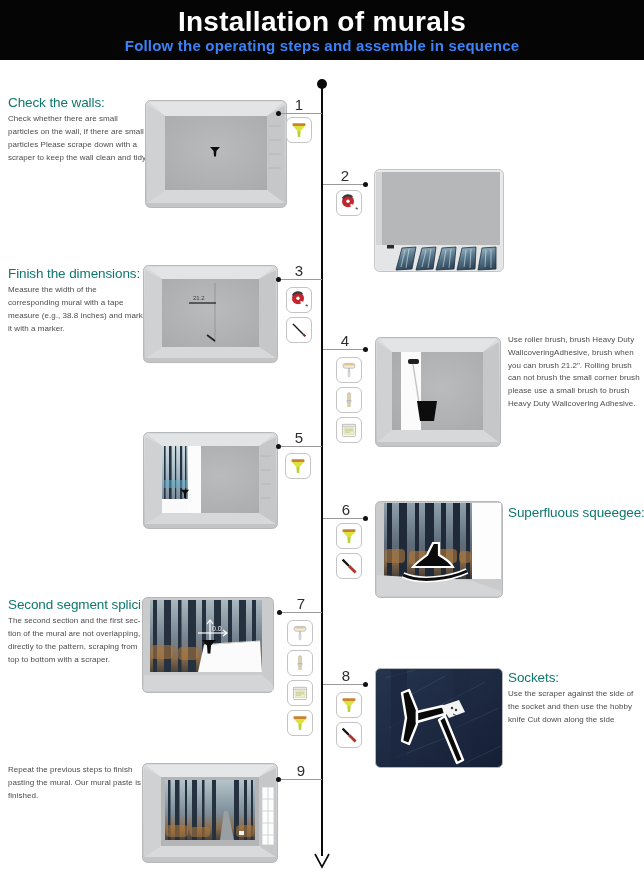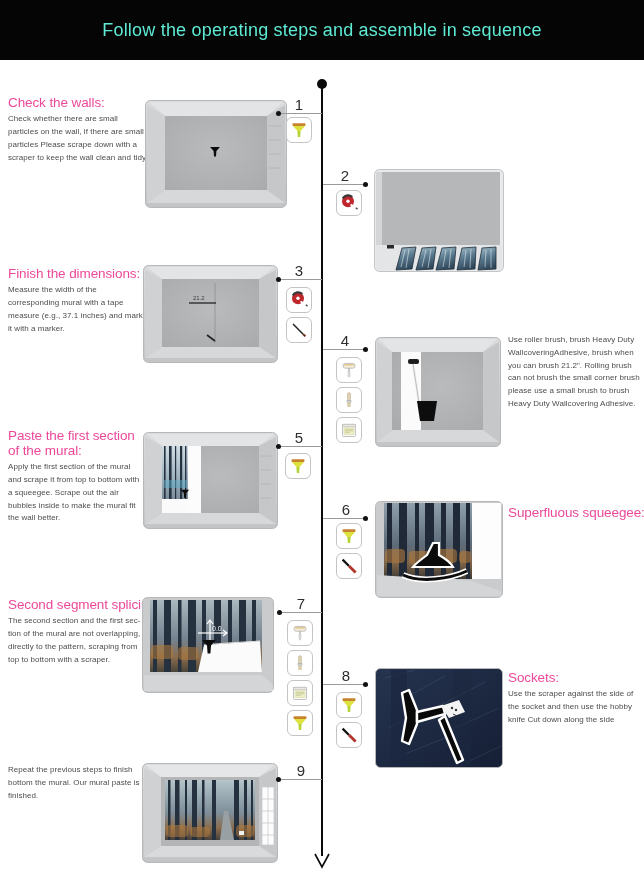--- a/index.html
+++ b/index.html
@@ -2,32 +2,32 @@
 <html><head>
 <meta charset="utf-8">
 <style>
   html,body{margin:0;padding:0;background:#fff;}
   #page{position:relative;width:644px;height:879px;background:#ffffff;overflow:hidden;
         font-family:"Liberation Sans",sans-serif;}
   
   .header{position:absolute;left:0;top:0;width:644px;height:60px;background:#050505;
           display:flex;flex-direction:column;align-items:center;justify-content:center;gap:2px;}
   .header .title{color:#fff;font-size:28px;font-weight:600;letter-spacing:.3px;line-height:1;}
-  .header .subtitle{color:#5eead4;font-size:18px;font-weight:400;letter-spacing:.2px;line-height:1;}
+  .header .subtitle{color:#3b82f6;font-size:15px;font-weight:700;letter-spacing:.2px;line-height:1;}
   
   .timeline{position:absolute;left:321px;top:84px;width:2px;height:772px;background:#0a0a0a;}
   .tl-dot{position:absolute;left:317px;top:79px;width:10px;height:10px;border-radius:50%;background:#0a0a0a;}
   .tl-arrow{position:absolute;left:312px;top:850px;}
   
   .cline{position:absolute;height:1px;background:#9a9a9a;}
   .cdot{position:absolute;width:5px;height:5px;border-radius:50%;background:#111;}
   .cnum{position:absolute;width:22px;text-align:center;font-size:15px;color:#2d2d2d;line-height:1;}
   
   .step-text{position:absolute;}
-  .step-text h3{margin:0 0 3px 0;font-size:13.5px;font-weight:400;color:#ec4899;line-height:1.12;letter-spacing:-.1px;}
+  .step-text h3{margin:0 0 3px 0;font-size:13.5px;font-weight:400;color:#0f766e;line-height:1.12;letter-spacing:-.1px;}
   .step-text h3.nowrap{white-space:nowrap;}
   .step-text p{margin:0;font-size:8px;color:#4d4d4d;line-height:1.6;letter-spacing:.05px;}
   
   .tool{position:absolute;width:26px;height:26px;background:#fff;border:1px solid #c4c4c4;
         border-radius:6px;display:flex;align-items:center;justify-content:center;box-sizing:border-box;}
   .tool svg{display:block;}
   .illus{position:absolute;}
 </style>
 </head>
 <body>
@@ -74,20 +74,21 @@
         <rect x="5" y="7.8" width="10" height="6.6" fill="#eff0c6" stroke="#ccce99" stroke-width="0.5"></rect>
         <path d="M6 9.3 h8 M6 10.8 h8 M6 12.3 h5" stroke="#a5a877" stroke-width="0.5"></path>
       </symbol>
       <symbol id="i-funnel" viewBox="0 0 20 20">
         <polygon points="3,3 17,3 12,8.5 11.4,16.5 8.6,16.5 8,8.5" fill="#0c0c0c"></polygon>
       </symbol>
     </defs>
   </svg>
 
   <div class="header">
+    <div class="title">Installation of murals</div>
     <div class="subtitle">Follow the operating steps and assemble in sequence</div>
   </div>
 
   <div class="tl-dot"></div>
   <div class="timeline"></div>
   <svg class="tl-arrow" width="20" height="20">
     <polyline points="3,4 10,17 17,4" fill="none" stroke="#0a0a0a" stroke-width="1.6"></polyline>
   </svg>
 
   <div class="step-text" style="left:8px;top:95px;width:140px">
@@ -151,21 +152,21 @@
       <polygon points="88,79 102,78 101,100 83,101" fill="url(#g2s)"></polygon>
       <polygon points="108,79 122,78 122,100 104,101" fill="url(#g2s)"></polygon>
     </g>
     <g stroke="#e8f2f5" stroke-width="0.7" opacity="0.8">
       <path d="M31 81 L27 98 M35 80 L32 99 M52 81 L48 98 M57 80 L54 99 M72 81 L69 98 M77 80 L75 99 M92 81 L90 98 M97 80 L96 99 M112 81 L111 98 M117 80 L117 99"></path>
     </g>
   </svg>
 
   <div class="step-text" style="left:8px;top:266px;width:140px">
     <h3 class="nowrap">Finish the dimensions:</h3>
-    <p>Measure the width of the corresponding mural with a tape measure (e.g., 37.1 inches) and mark it with a marker.</p>
+    <p>Measure the width of the corresponding mural with a tape measure (e.g., 38.8 inches) and mark it with a marker.</p>
   </div>
   <svg class="illus" style="left:143px;top:265px" width="135" height="98" viewBox="0 0 135 98">
     <defs>
       <linearGradient id="g3f" x1="0" y1="0" x2="0" y2="1">
           <stop offset="0" stop-color="#d9dbdd"></stop>
           <stop offset="1" stop-color="#c2c4c6"></stop>
         </linearGradient>
       <radialGradient id="g3w" cx="0.5" cy="0.45" r="0.85">
           <stop offset="0" stop-color="#b9bbbd"></stop>
           <stop offset="1" stop-color="#a6a8aa"></stop>
@@ -234,24 +235,20 @@
     <rect x="26" y="15" width="20" height="78" fill="#fbfbfb"></rect>
     <rect x="33" y="22" width="11" height="5" rx="2" fill="#1e1e1e"></rect>
     <path d="M38 27 L44 66" stroke="#efefef" stroke-width="2.4"></path>
     <path d="M38 27 L44 66" stroke="#9a9a9a" stroke-width="0.6" fill="none"></path>
     <polygon points="42,64 62,64 59,84 45,84" fill="#0d0d0d"></polygon>
   </svg>
   <div class="step-text" style="left:508px;top:334px;width:134px">
     <p>Use roller brush, brush Heavy Duty WallcoveringAdhesive, brush when you can brush 21.2". Rolling brush can not brush the small corner brush please use a small brush to brush Heavy Duty Wallcovering Adhesive.</p>
   </div>
 
-  <div class="step-text" style="left:8px;top:428px;width:138px">
-    <h3>Paste the first section of the mural:</h3>
-    <p>Apply the first section of the mural and scrape it from top to bottom with a squeegee. Scrape out the air bubbles inside to make the mural fit the wall better.</p>
-  </div>
   <svg class="illus" style="left:143px;top:432px" width="135" height="97" viewBox="0 0 135 97">
     <defs>
       <linearGradient id="g5f" x1="0" y1="0" x2="0" y2="1">
           <stop offset="0" stop-color="#d9dbdd"></stop>
           <stop offset="1" stop-color="#c2c4c6"></stop>
         </linearGradient>
       <radialGradient id="g5w" cx="0.6" cy="0.45" r="0.85">
           <stop offset="0" stop-color="#b9bbbd"></stop>
           <stop offset="1" stop-color="#a6a8aa"></stop>
         </radialGradient>
@@ -444,21 +441,21 @@
       <line x1="78" y1="46" x2="82" y2="48" stroke="#333" stroke-width="1"></line>
       <polygon points="70,48 88,92 82,95 64,52" fill="#0a0a0a" stroke="#fff" stroke-width="2.4" stroke-linejoin="round"></polygon>
     </g>
   </svg>
   <div class="step-text" style="left:508px;top:670px;width:132px">
     <h3 class="nowrap">Sockets:</h3>
     <p>Use the scraper against the side of the socket and then use the hobby knife Cut down along the side</p>
   </div>
 
   <div class="step-text" style="left:8px;top:764px;width:140px">
-    <p>Repeat the previous steps to finish bottom the mural. Our mural paste is finished.</p>
+    <p>Repeat the previous steps to finish pasting the mural. Our mural paste is finished.</p>
   </div>
   <svg class="illus" style="left:142px;top:763px" width="136" height="100" viewBox="0 0 136 100">
     <defs>
       <linearGradient id="g9f" x1="0" y1="0" x2="0" y2="1">
           <stop offset="0" stop-color="#d9dbdd"></stop>
           <stop offset="1" stop-color="#c2c4c6"></stop>
         </linearGradient>
       <linearGradient id="g9m" x1="0" y1="0" x2="0" y2="1">
           <stop offset="0" stop-color="#b4c4c9"></stop>
           <stop offset="0.55" stop-color="#7e8e9a"></stop>

